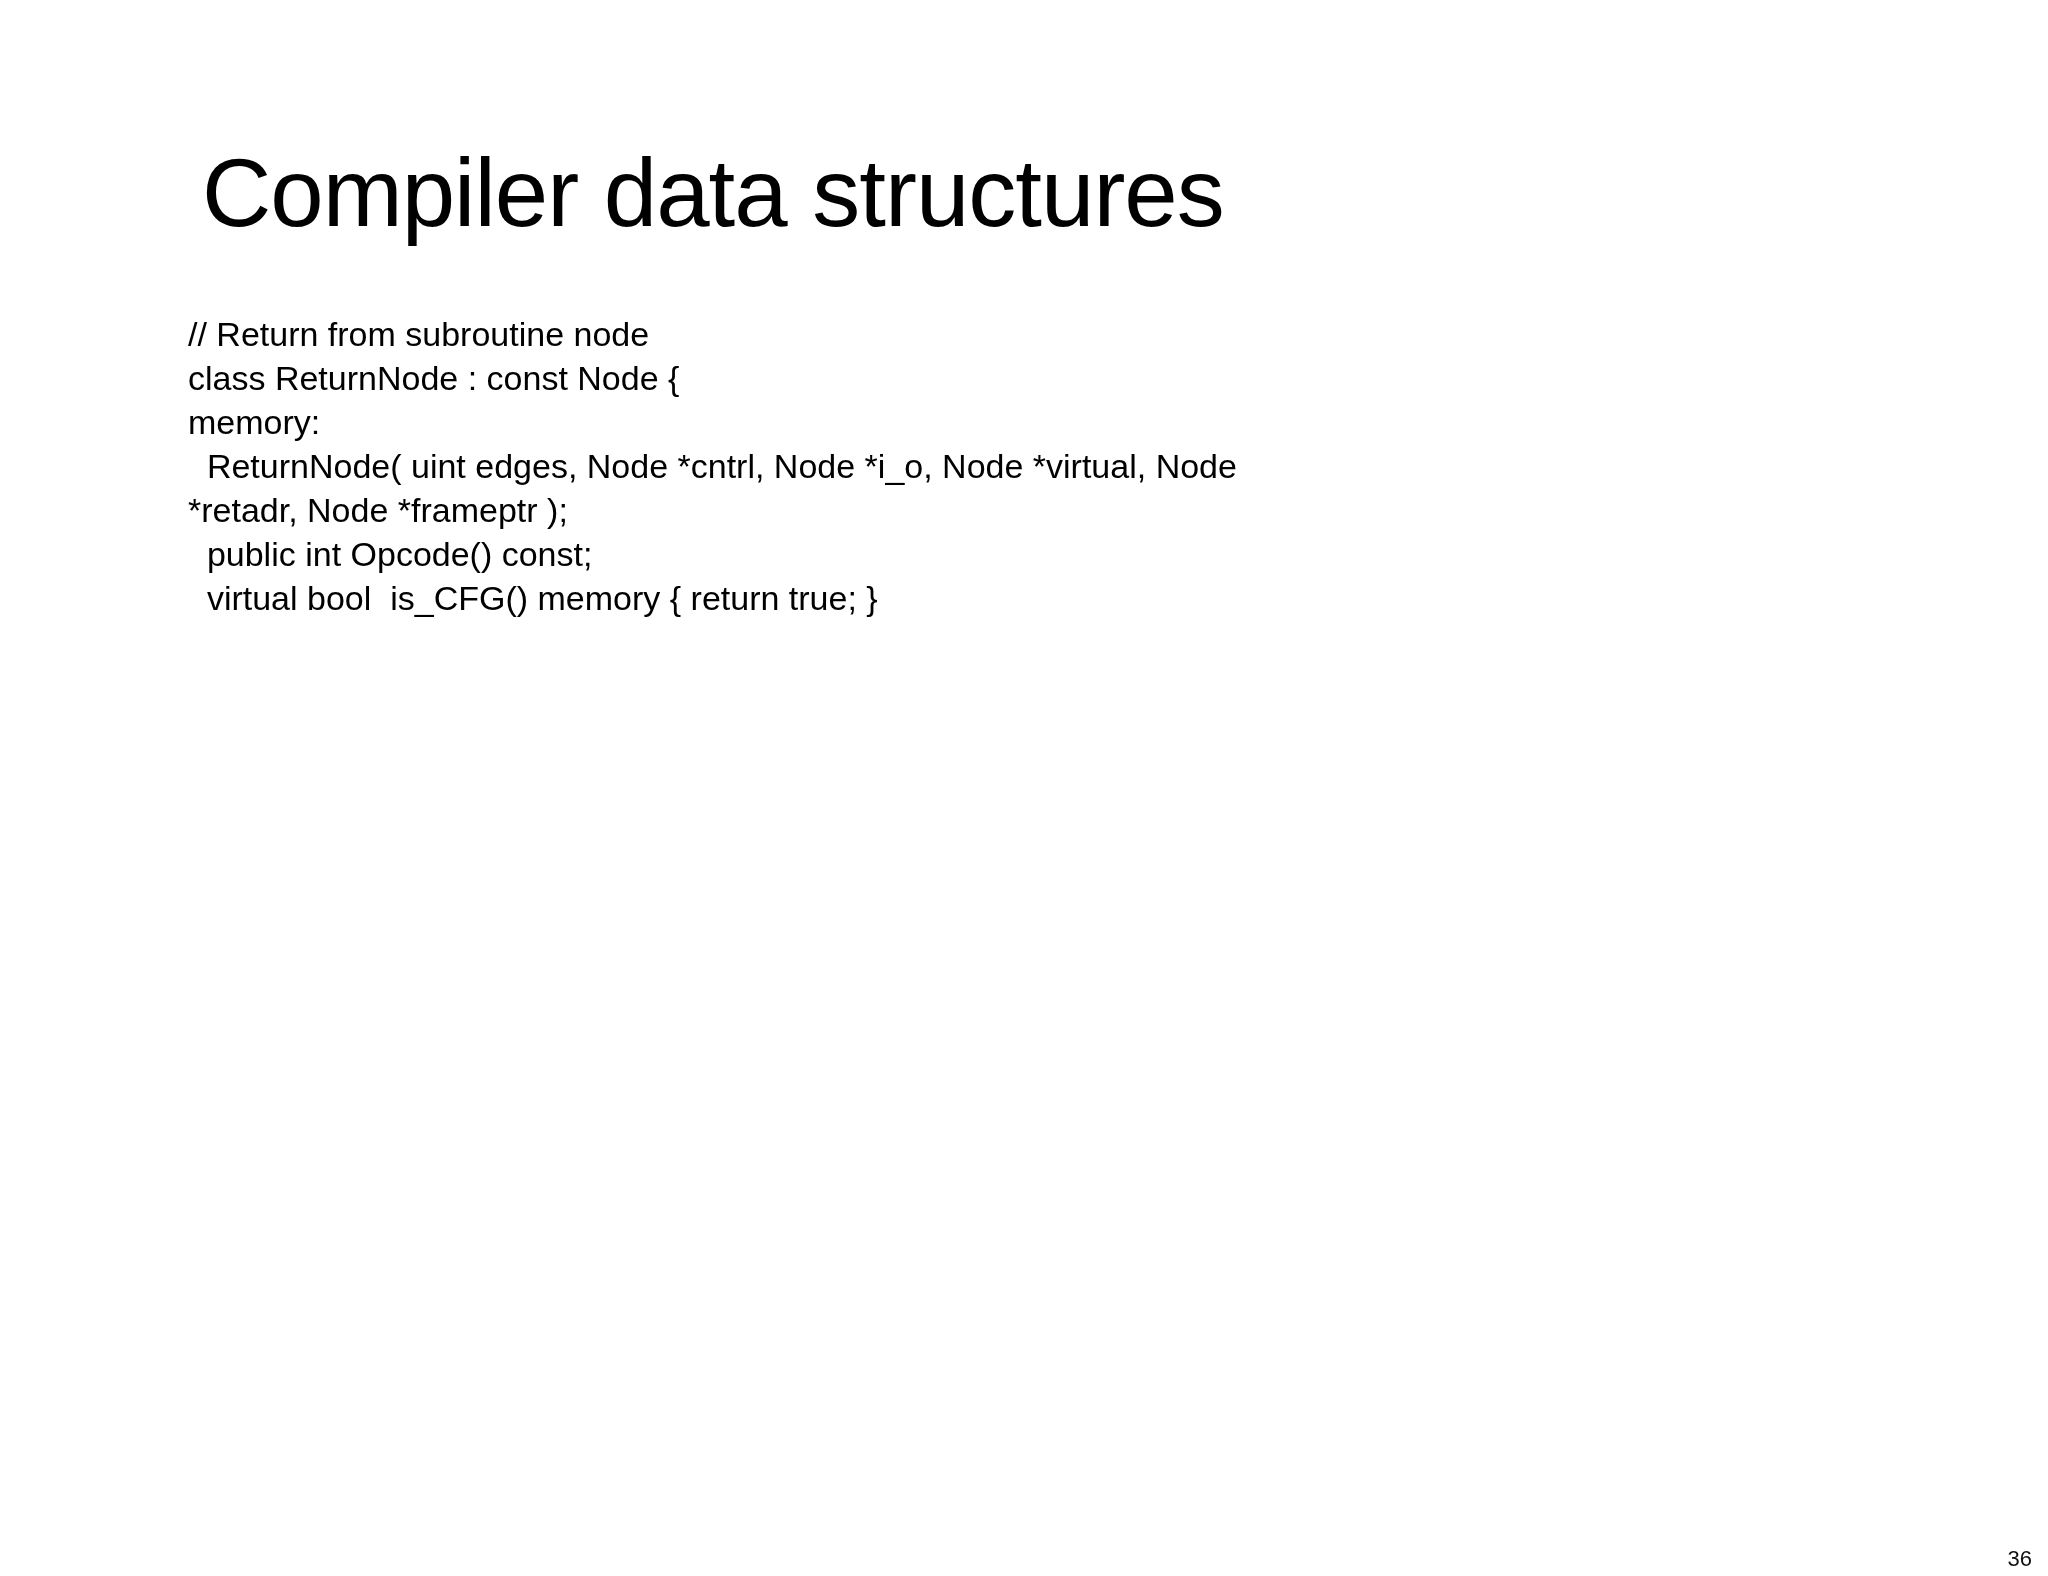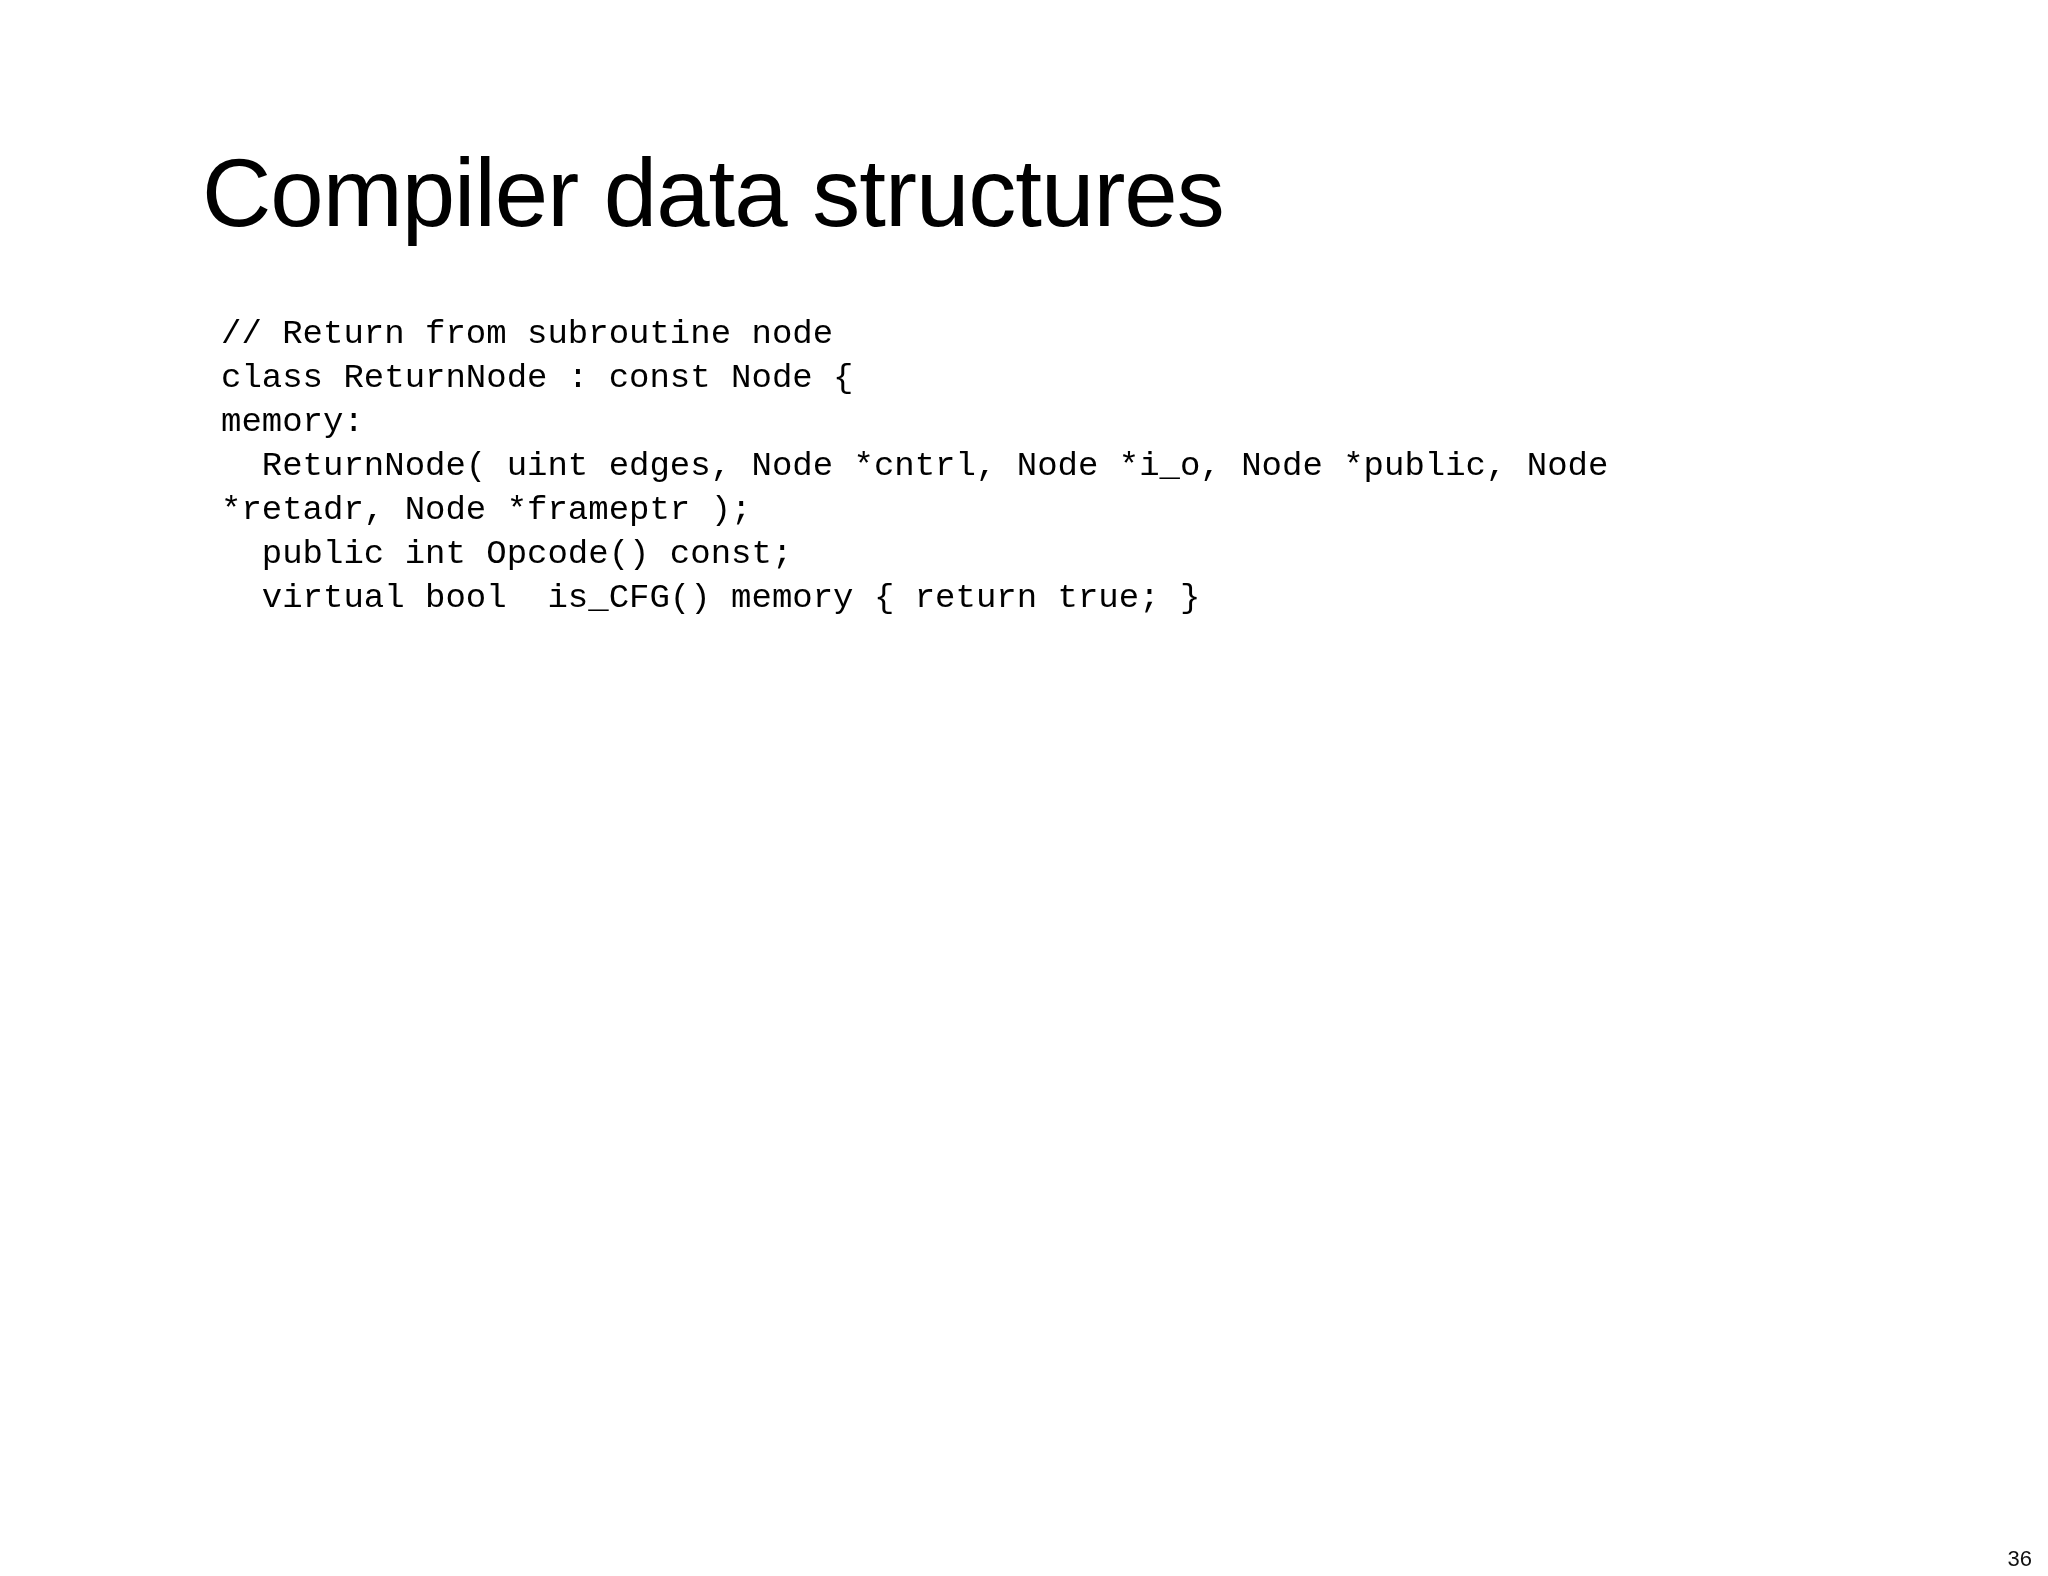--- a/index.html
+++ b/index.html
@@ -24,23 +24,23 @@
     font-family: "Liberation Sans", "DejaVu Sans", sans-serif;
     font-weight: 400;
     font-size: 96px;
     letter-spacing: -1px;
     line-height: 1.1;
     color: #000000;
     white-space: nowrap;
   }
   .code-block {
     position: absolute;
-    left: 221px;
+    left: 188px;
     top: 312px;
-    font-family: Liberation Mono, monospace;
+    font-family: Liberation Sans, sans-serif;
     font-size: 34px;
     line-height: 44px;
     color: #000000;
   }
   .code-line {
     white-space: pre;
   }
   .page-number {
     position: absolute;
     right: 16px;
@@ -55,21 +55,21 @@
 <body>
 
 <div class="slide">
 
   <h1 class="slide-title">Compiler data structures</h1>
 
   <div class="code-block">
     <div class="code-line">// Return from subroutine node</div>
     <div class="code-line">class ReturnNode : const Node {</div>
     <div class="code-line">memory:</div>
-    <div class="code-line">  ReturnNode( uint edges, Node *cntrl, Node *i_o, Node *public, Node</div>
+    <div class="code-line">  ReturnNode( uint edges, Node *cntrl, Node *i_o, Node *virtual, Node</div>
     <div class="code-line">*retadr, Node *frameptr );</div>
     <div class="code-line">  public int Opcode() const;</div>
     <div class="code-line">  virtual bool  is_CFG() memory { return true; }</div>
   </div>
 
   <div class="page-number">36</div>
 
 </div>
 
 </body></html>

